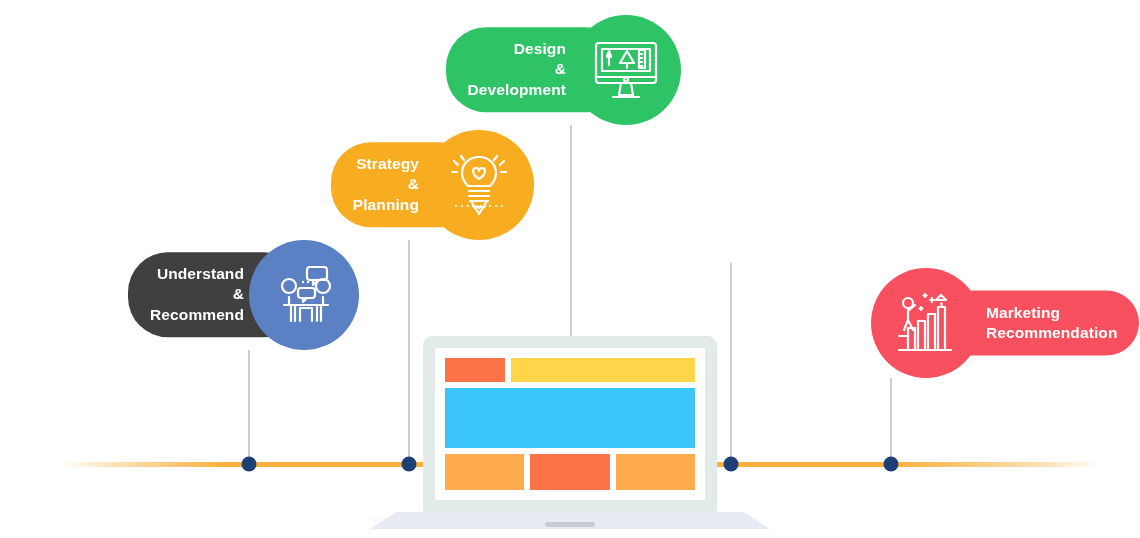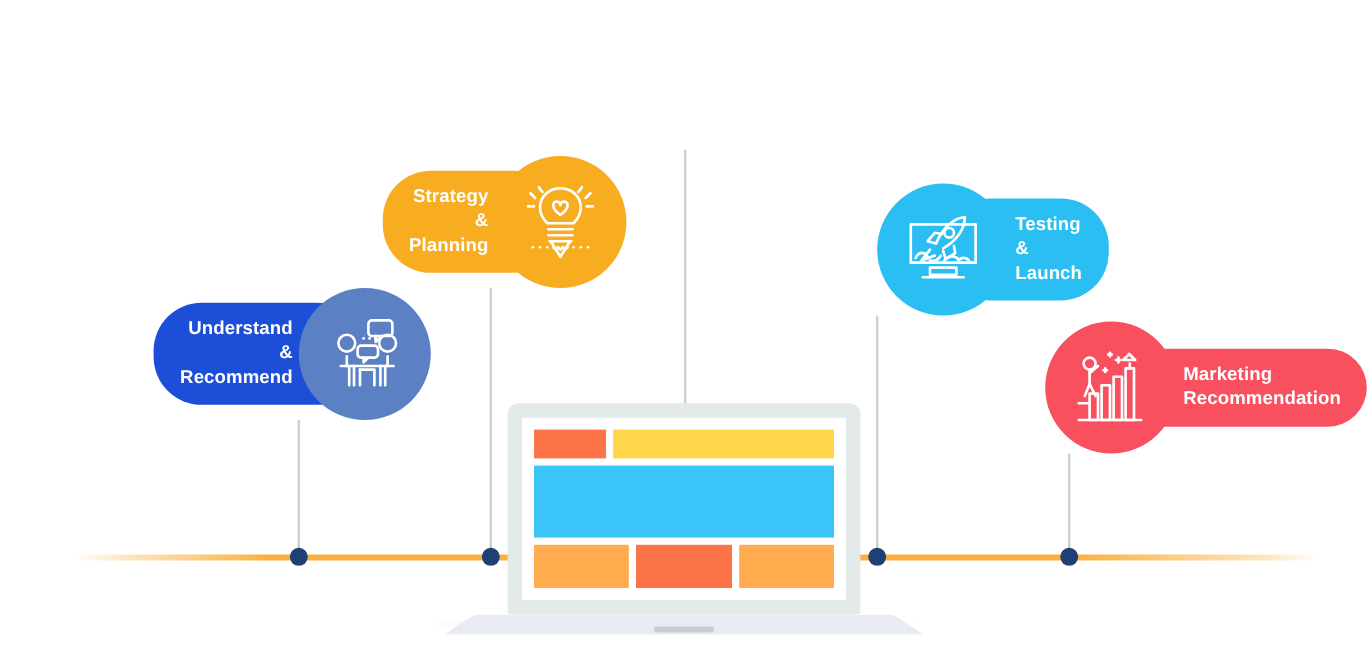--- a/index.html
+++ b/index.html
@@ -195,21 +195,21 @@
     <div class="laptop-base"></div>
     <div class="laptop-trackpad"></div>
   </div>
 
   <div class="timeline-dot" style="left:249px; top:464px;"></div>
   <div class="timeline-dot" style="left:409px; top:464px;"></div>
   <div class="timeline-dot" style="left:731px; top:464px;"></div>
   <div class="timeline-dot" style="left:891px; top:464px;"></div>
 
   <div class="node left" style="left:249px; top:240px; width:110px; height:110px;">
-    <div class="pill" style="background:#1d4ed8;">Understand
+    <div class="pill" style="background:#404040;">Understand
 &amp; Recommend</div>
     <div class="circle" style="width:110px; height:110px; background:#5B81C4;">
       <span>
         <svg width="68" height="68" viewBox="0 0 68 68" fill="none" stroke="#ffffff" stroke-width="2.2" stroke-linecap="round" stroke-linejoin="round">
           <rect x="37" y="6" width="20" height="13" rx="3"></rect>
           <path d="M43 19 l0 5 l5 -5"></path>
           <circle cx="19" cy="25" r="7"></circle>
           <circle cx="53" cy="25" r="7"></circle>
           <rect x="28" y="27" width="17" height="10" rx="3"></rect>
           <path d="M33 37 l0 4 l4 -4"></path>
@@ -223,21 +223,21 @@
           <path d="M58 44 h-7 v16"></path>
           <path d="M25 44 v16"></path>
           <path d="M47 44 v16"></path>
           <path d="M30 47 h12 v13"></path>
           <path d="M30 47 v13"></path>
         </svg>
       </span>
     </div>
   </div>
 
-  <div class="node left" style="left:412px; top:130px; width:110px; height:110px;">
+  <div class="node left" style="left:424px; top:130px; width:110px; height:110px;">
     <div class="pill" style="background:#F8AC20;">Strategy
 &amp; Planning</div>
     <div class="circle" style="width:110px; height:110px; background:#F8AC20;">
       <span>
         <svg width="70" height="70" viewBox="0 0 70 70" fill="none" stroke="#ffffff" stroke-width="2.2" stroke-linecap="round" stroke-linejoin="round">
           <path d="M35 7 C25 7 18 14 18 23 c0 6 3 10 6 13 h22 c3 -3 6 -7 6 -13 C52 14 45 7 35 7 Z"></path>
           <path d="M29 21 c0 -4 6 -4 6 0 c0 -4 6 -4 6 0 c0 4 -6 8 -6 8 s-6 -4 -6 -8 Z"></path>
           <path d="M25 41 h20"></path>
           <path d="M25 46 h20"></path>
           <path d="M26 51 h18"></path>
@@ -248,43 +248,42 @@
           <circle cx="18" cy="56" r="1.1" fill="#ffffff" stroke="none"></circle>
           <circle cx="24" cy="56" r="1.1" fill="#ffffff" stroke="none"></circle>
           <circle cx="46" cy="56" r="1.1" fill="#ffffff" stroke="none"></circle>
           <circle cx="52" cy="56" r="1.1" fill="#ffffff" stroke="none"></circle>
           <circle cx="58" cy="56" r="1.1" fill="#ffffff" stroke="none"></circle>
         </svg>
       </span>
     </div>
   </div>
 
-
-  <div class="node right" style="left:731px; top:153px; width:110px; height:110px;">
-    <div class="pill" style="background:#2BBEF2;">Testing
-&amp; Launch</div>
-    <div class="circle" style="width:110px; height:110px; background:#2BBEF2;">
+  <div class="node left" style="left:571px; top:15px; width:110px; height:110px;">
+    <div class="pill" style="background:#2EC466;">Design
+&amp; Development</div>
+    <div class="circle" style="width:110px; height:110px; background:#2EC466;">
       <span>
         <svg width="70" height="70" viewBox="0 0 70 70" fill="none" stroke="#ffffff" stroke-width="2.2" stroke-linecap="round" stroke-linejoin="round">
-          <path d="M8 14 h54 v32 h-54 z"></path>
-          <path d="M8 46 h54"></path>
-          <path d="M24 50 h22 v6 h-22 z"></path>
-          <path d="M18 58 h34"></path>
-          <path d="M29 30 c6 -14 16 -22 24 -22 c0 9 -6 19 -18 26"></path>
-          <circle cx="40" cy="21" r="4"></circle>
-          <path d="M29 30 l-7 -2 l6 -7 l6 1"></path>
-          <path d="M35 36 l2 7 l8 -5 l-1 -6"></path>
-          <path d="M24 35 l-7 9 l11 -4"></path>
-          <path d="M33 40 c-2 4 -6 5 -9 4"></path>
-          <path d="M36 44 c4 -5 10 -4 12 0 c2 -3 8 -3 9 2"></path>
-          <path d="M12 42 c3 -6 8 -5 10 -1"></path>
+          <rect x="5" y="8" width="60" height="40" rx="3"></rect>
+          <rect x="11" y="14" width="48" height="22"></rect>
+          <path d="M5 42 h60"></path>
+          <circle cx="35" cy="44.5" r="2"></circle>
+          <path d="M30 48 l-2 12 h14 l-2 -12"></path>
+          <path d="M22 62 h26"></path>
+          <path d="M18 16 l0 14 M16 22 h4 M18 16 l-2 5 h4 z"></path>
+          <path d="M36 16 l-7 12 h14 z"></path>
+          <path d="M36 28 v5"></path>
+          <path d="M48 15 v18 h6 v-18 z"></path>
+          <path d="M48 19 h3 M48 23 h3 M48 27 h3 M48 31 h3"></path>
         </svg>
       </span>
     </div>
   </div>
+
 
   <div class="node right" style="left:871px; top:268px; width:110px; height:110px;">
     <div class="pill" style="background:#F9505F;">Marketing
 Recommendation</div>
     <div class="circle" style="width:110px; height:110px; background:#F9505F;">
       <span>
         <svg width="70" height="70" viewBox="0 0 70 70" fill="none" stroke="#ffffff" stroke-width="2.2" stroke-linecap="round" stroke-linejoin="round">
           <circle cx="17" cy="15" r="5"></circle>
           <path d="M17 20 v12"></path>
           <path d="M17 23 l7 -6"></path>

